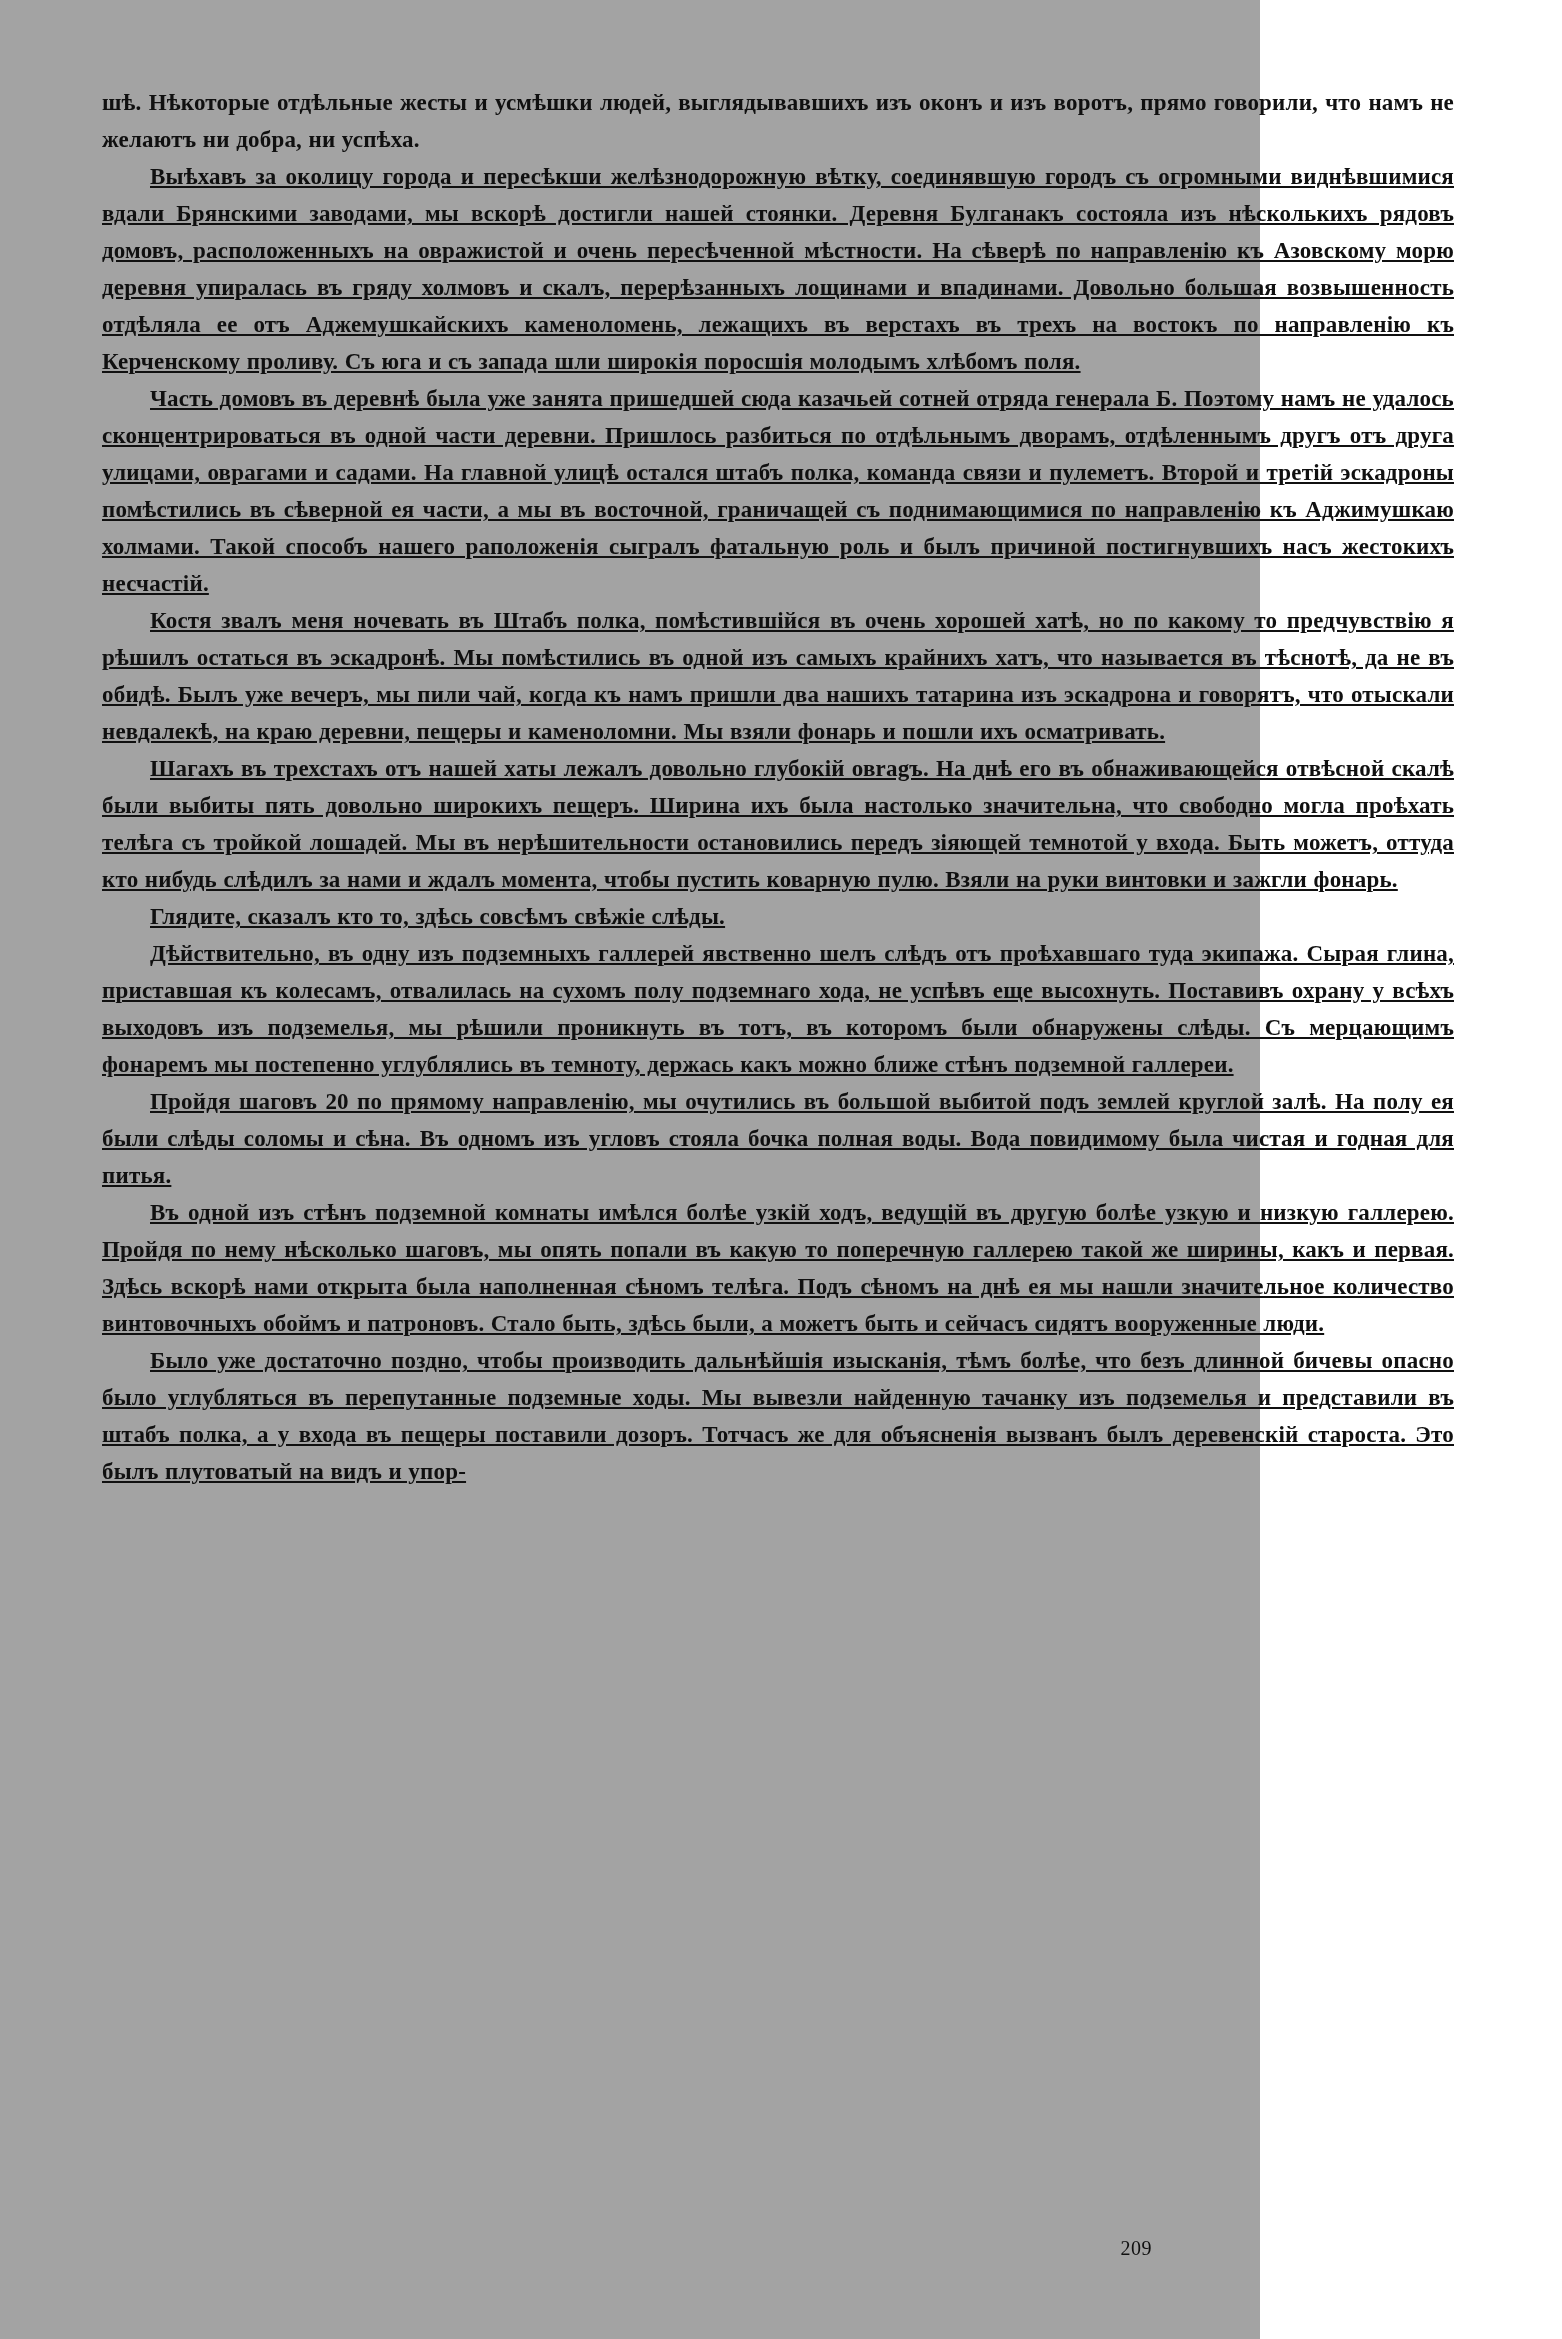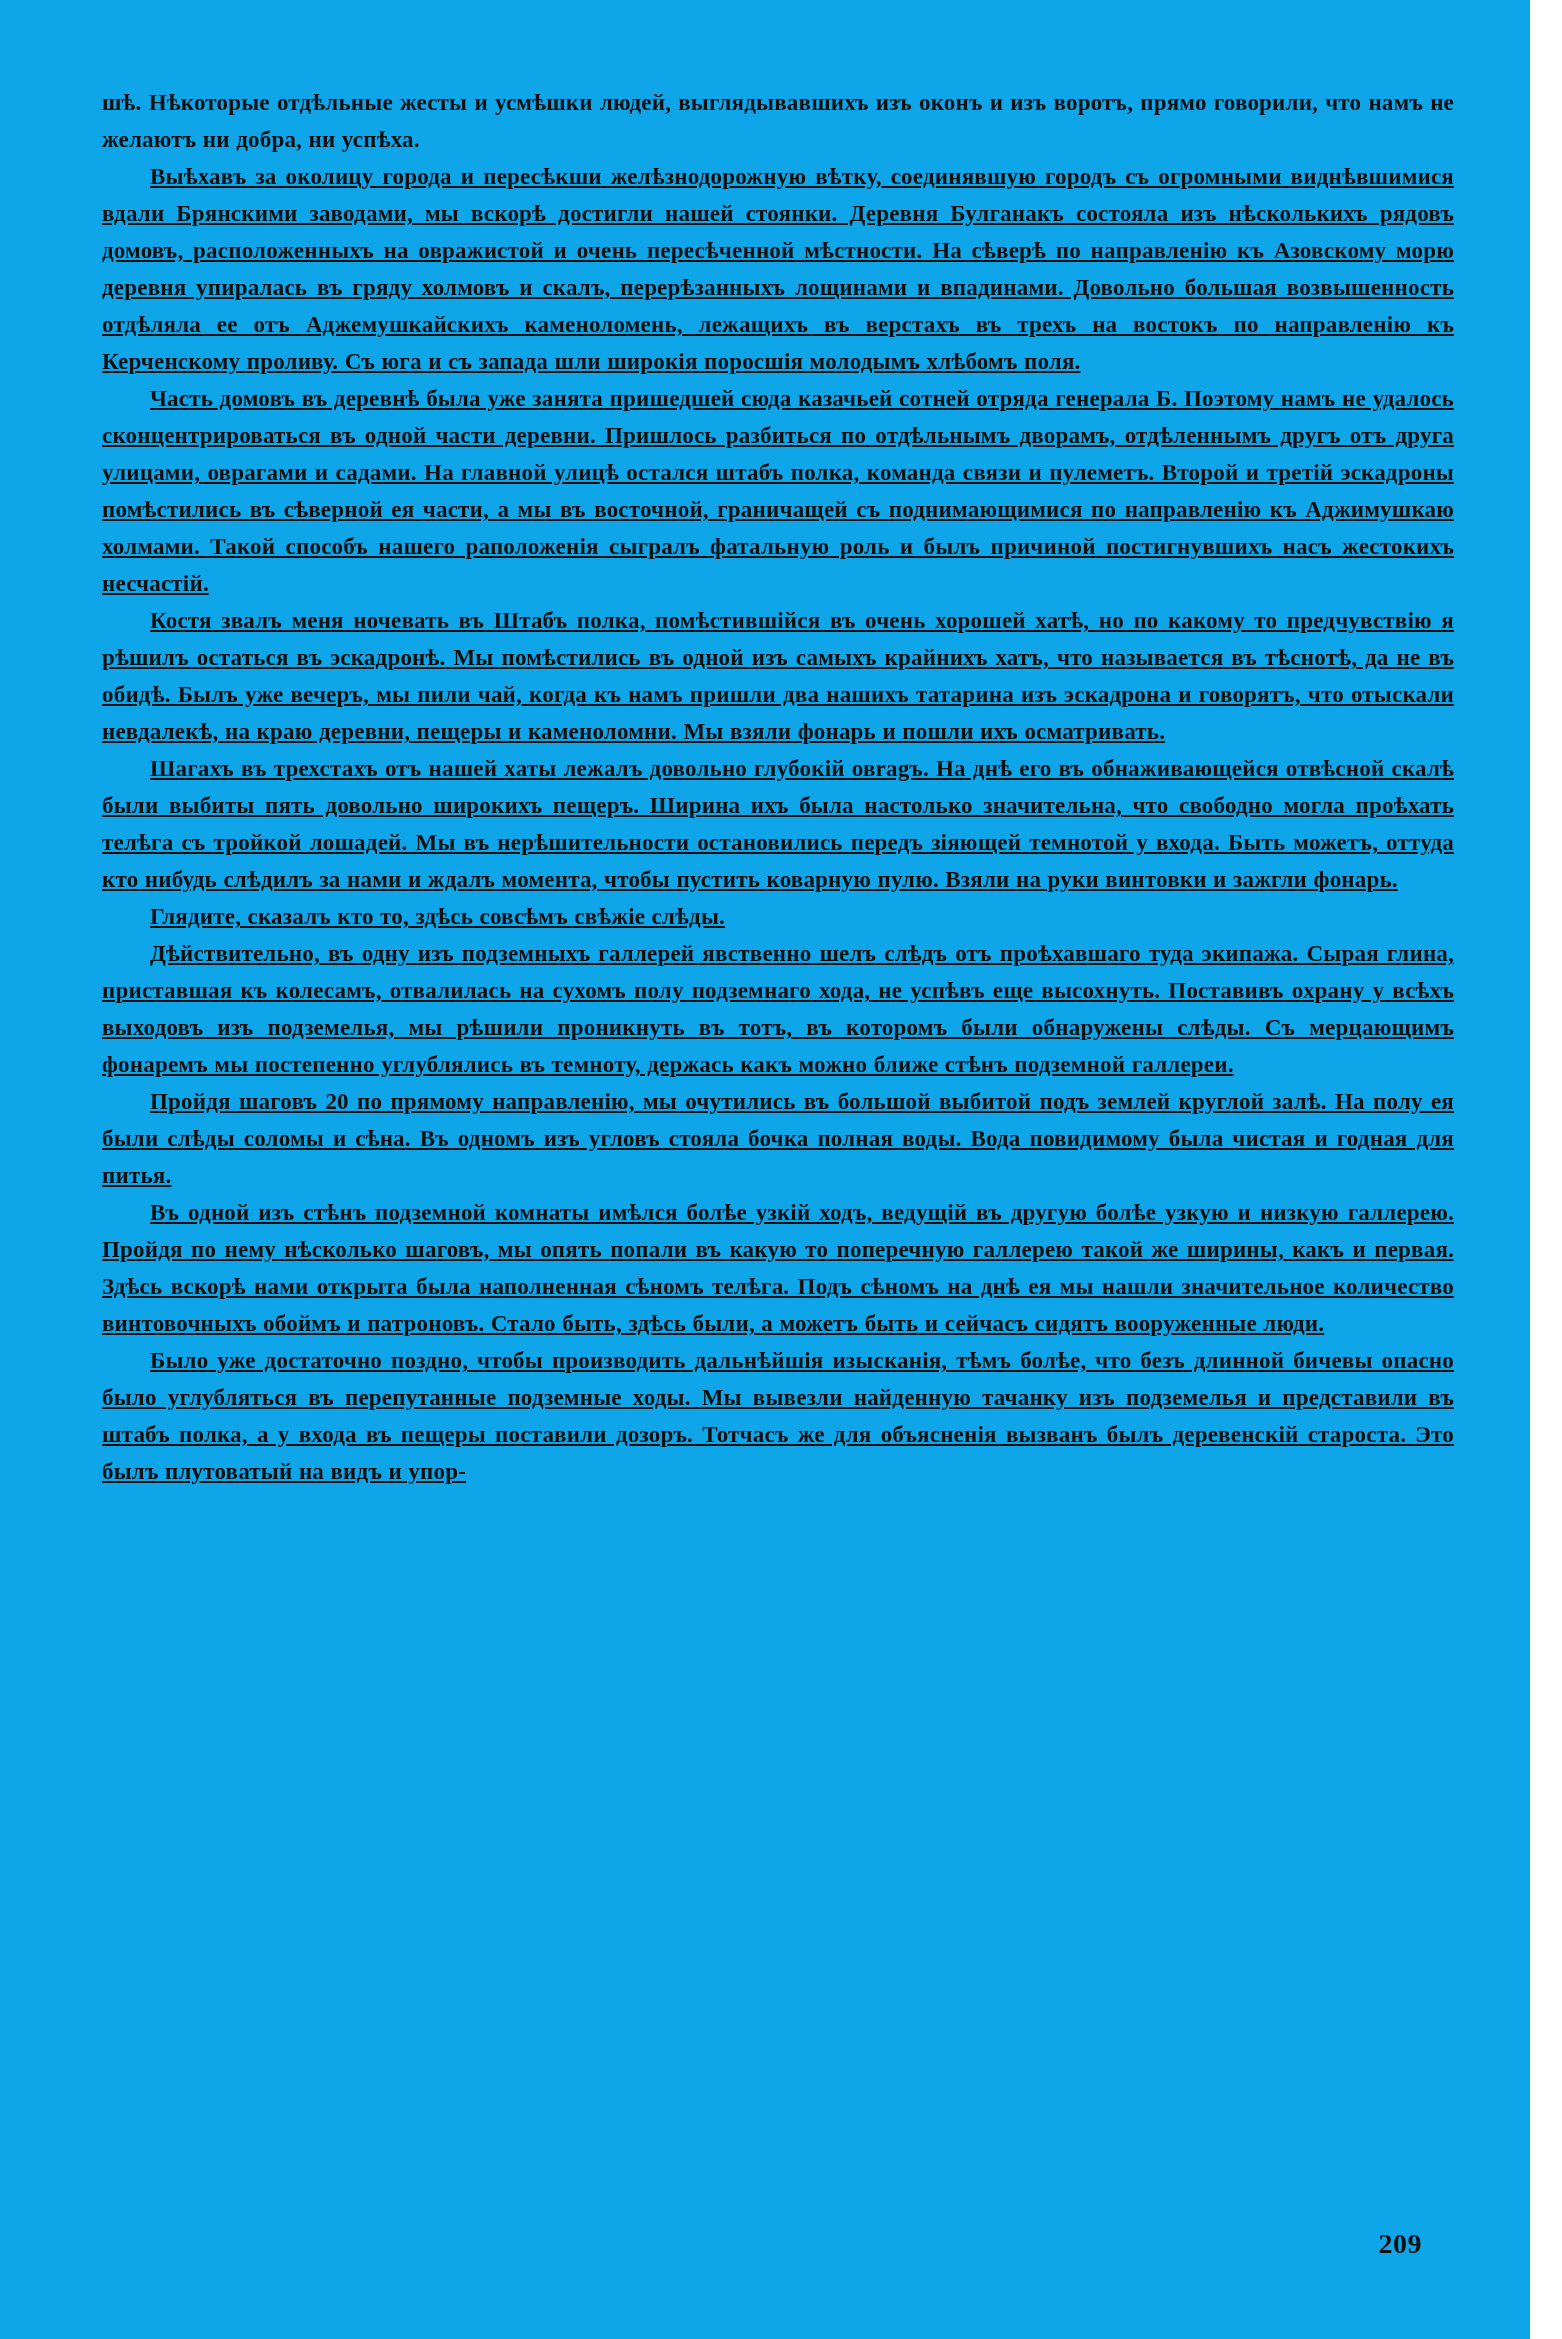--- a/index.html
+++ b/index.html
@@ -8,23 +8,23 @@
     background: #ffffff;
   }
   body {
     width: 1562px;
     height: 2339px;
     font-family: "Liberation Serif", serif;
     color: #101010;
   }
   .page {
     position: relative;
-    width: 1530px;
+    width: 1260px;
     height: 2339px;
-    background: #0ea5e9;
+    background: #a3a3a3;
     box-sizing: border-box;
     padding: 84px 120px 55px 102px;
   }
   .text-column {
     width: 1352px;
   }
   p.para {
     margin: 0 0 0 0;
     font-size: 23px;
     line-height: 37px;
@@ -36,22 +36,22 @@
     -webkit-font-smoothing: none;
   }
   p.para.indent {
     text-indent: 48px;
     text-decoration: underline;
   }
   .page-number {
     position: absolute;
     right: 108px;
     bottom: 79px;
-    font-size: 28px;
-    font-weight: 700;
+    font-size: 20px;
+    font-weight: 400;
     letter-spacing: 0.5px;
   }
 </style>
 </head>
 <body>
 
 <div class="page">
   <div class="text-column">
     <p class="para">шѣ. Нѣкоторые отдѣльные жесты и усмѣшки людей, выглядывавшихъ изъ оконъ и изъ воротъ, прямо говорили, что намъ не желаютъ ни добра, ни успѣха.</p>
     <p class="para indent">Выѣхавъ за околицу города и пересѣкши желѣзнодорожную вѣтку, соединявшую городъ съ огромными виднѣвшимися вдали Брянскими заводами, мы вскорѣ достигли нашей стоянки. Деревня Булганакъ состояла изъ нѣсколькихъ рядовъ домовъ, расположенныхъ на овражистой и очень пересѣченной мѣстности. На сѣверѣ по направленію къ Азовскому морю деревня упиралась въ гряду холмовъ и скалъ, перерѣзанныхъ лощинами и впадинами. Довольно большая возвышенность отдѣляла ее отъ Аджемушкайскихъ каменоломень, лежащихъ въ верстахъ въ трехъ на востокъ по направленію къ Керченскому проливу. Съ юга и съ запада шли широкія поросшія молодымъ хлѣбомъ поля.</p>

